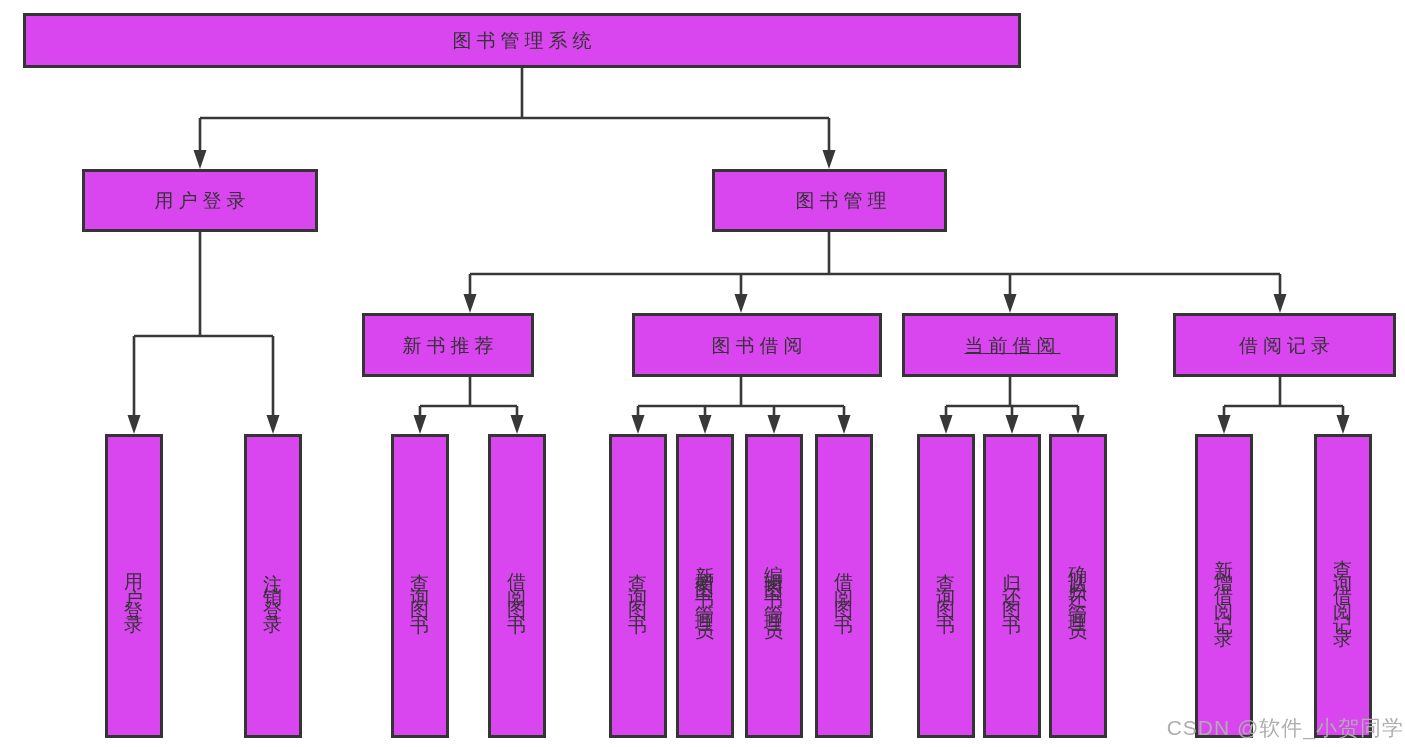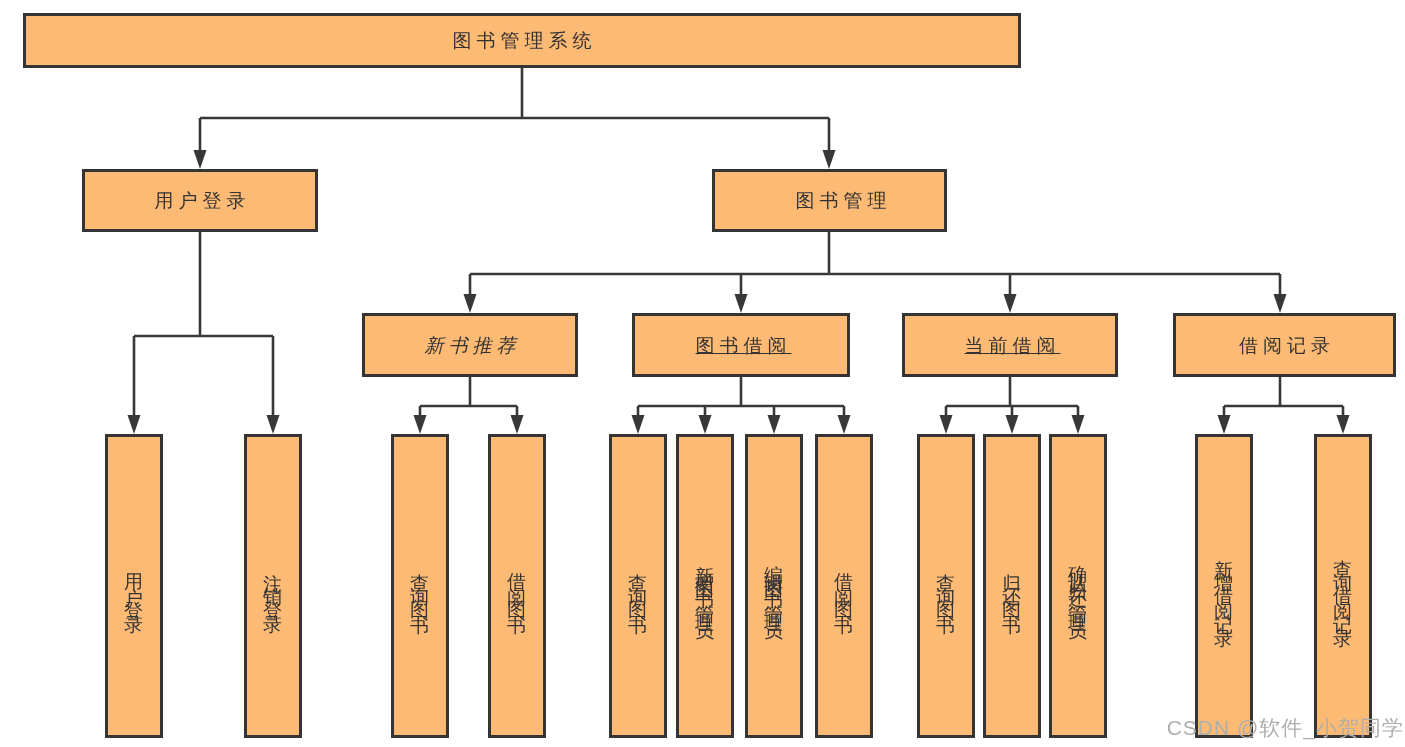--- a/index.html
+++ b/index.html
@@ -8,21 +8,21 @@
     width:1405px;height:747px;
     background:var(--background,#fff);
     font-family:"Liberation Sans","DejaVu Sans",sans-serif;
     overflow:hidden;
   }
   .wires{position:absolute;left:0;top:0;width:1405px;height:747px;}
   .box{
     position:absolute;
     box-sizing:border-box;
     border:3px solid var(--box-border,#343434);
-    background:#fdba74;
+    background:#d946ef;
     display:flex;align-items:center;justify-content:center;
     color:var(--text,#333);
     font-size:19px;
     line-height:1;
     white-space:nowrap;
   }
   .hbox{letter-spacing:5px;text-indent:5px;}
   .vbox span{
     writing-mode:vertical-rl;
     text-orientation:mixed;
@@ -88,22 +88,22 @@
       <use href="#ah" x="1224" y="434"></use>
       <use href="#ah" x="1343" y="434"></use>
     </g>
   </svg>
 
   <div class="box hbox" style="left:23px;top:13px;width:998px;height:55px;">图书管理系统</div>
 
   <div class="box hbox l2" style="left:82px;width:236px;">用户登录</div>
   <div class="box hbox l2" style="left:712px;width:235px;padding-left:23px;">图书管理</div>
 
-  <div class="box hbox l3" style="left:362px;width:216px;font-style:italic;">新书推荐</div>
-  <div class="box hbox l3" style="left:632px;width:218px;text-decoration:underline;">图书借阅</div>
+  <div class="box hbox l3" style="left:362px;width:172px;">新书推荐</div>
+  <div class="box hbox l3" style="left:632px;width:250px;">图书借阅</div>
   <div class="box hbox l3" style="left:902px;width:216px;text-decoration:underline;">当前借阅</div>
   <div class="box hbox l3" style="left:1173px;width:223px;">借阅记录</div>
 
   <div class="box vbox l4" style="left:105px;">
     <span>用户登录</span>
   </div>
   <div class="box vbox l4" style="left:244px;">
     <span>注销登录</span>
   </div>
 

